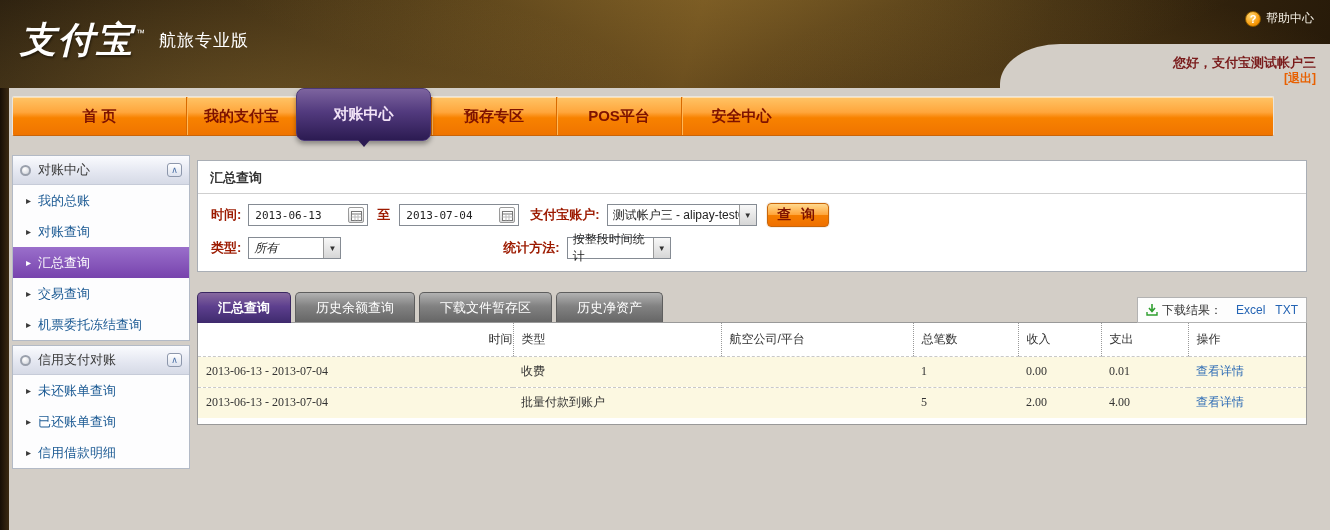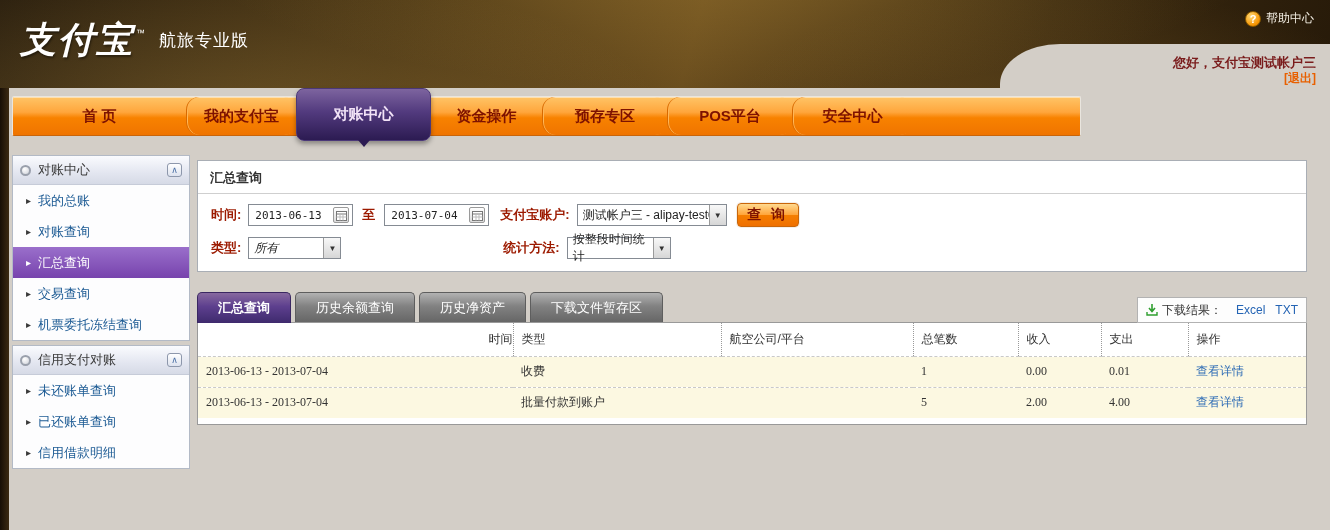--- a/index.html
+++ b/index.html
@@ -27,27 +27,27 @@
   .help-badge { width:16px; height:16px; border-radius:50%; margin-right:5px;
     background:radial-gradient(circle at 35% 30%, #ffd977, #f59300 70%, #c96e00);
     color:#fff; font-weight:bold; font-size:11px; display:flex; align-items:center; justify-content:center;
     border:1px solid #8a5a00; }
   .welcome-panel { position:absolute; right:0; top:44px; width:330px; height:44px;
     background:#d3cec7; border-top-left-radius:60px 40px; }
   .welcome-text { position:absolute; right:14px; top:10px; font-size:13px; font-weight:bold; color:#7a1c1c; }
   .logout-link { position:absolute; right:14px; top:26px; font-size:12px; font-weight:bold; color:#e86000; cursor:pointer; }
 
   
-  .nav { position:absolute; left:12px; top:96px; width:1069px; height:40px;
+  .nav { position:absolute; left:12px; top:96px; width:1262px; height:40px;
     background:linear-gradient(#ffc466 0%, #ffa63c 40%, #f88200 55%, #ef7400 100%);
     border:1px solid #e9e5de; border-bottom:1px solid #c9650a; border-radius:2px;
     box-shadow:inset 0 1px 0 #ffe0ae; display:flex; overflow:visible; }
   .nav-item { position:relative; height:100%; display:flex; align-items:center; justify-content:center;
     font-size:15px; font-weight:bold; color:#7e1200; cursor:pointer; }
-  .nav-item.sep { border-left:1px solid #d86a00; box-shadow:inset 1px 0 0 #ffb757;border-radius:13px; }
+  .nav-item.sep { border-left:1px solid #d86a00; box-shadow:inset 1px 0 0 #ffb757; }
   .nav-item-active-slot { position:relative; }
   .nav-active-tab { position:absolute; left:0; top:-9px; width:100%; height:53px;
     background:linear-gradient(#7d649f 0%, #523a7e 45%, #2c1b52 100%);
     border:1px solid #4b3878; border-radius:8px;
     box-shadow:0 3px 5px rgba(0,0,0,.35); display:flex; align-items:center; justify-content:center;
     font-size:15px; font-weight:bold; color:#f2e3f7; cursor:pointer; z-index:5; }
   .nav-active-tab::after { content:""; position:absolute; left:50%; bottom:-7px; margin-left:-6px;
     border-left:6px solid transparent; border-right:6px solid transparent; border-top:7px solid #2c1b52; }
 
   
@@ -72,21 +72,21 @@
   .form-box { position:absolute; left:197px; top:160px; width:1110px; height:112px;
     background:#fff; border:1px solid #a9aeb5; }
   .form-title { padding:8px 12px 6px 12px; font-size:13px; font-weight:bold; color:#333;
     border-bottom:1px solid #cfcfcf; }
   .form-row { display:flex; align-items:center; margin-left:13px; }
   .form-row.r1 { margin-top:9px; }
   .form-row.r2 { margin-top:10px; }
   .f-lbl { font-size:13px; font-weight:bold; color:#9c1a00; margin-right:7px; white-space:nowrap; }
   .textbox { height:22px; border:1px solid #858b93; background:#fff; display:flex; align-items:center;
     padding:0 3px 0 6px; font-size:12px; color:#222; }
-  .datebox { width:105px; justify-content:space-between; }
+  .datebox { width:120px; justify-content:space-between; }
   .date-val { font-family:"DejaVu Sans Mono",monospace; font-size:11px; }
   .cal-btn { width:16px; height:16px; border:1px solid #9a9a9a; border-radius:2px; flex:none;
     background:linear-gradient(#ffffff,#dadada); display:flex; align-items:center; justify-content:center; cursor:pointer; }
   .zhi { margin:0 9px; }
   .selectbox { height:22px; border:1px solid #858b93; background:#fff; display:flex; align-items:center;
     font-size:12px; color:#222; padding-left:5px; cursor:pointer; }
   .sel-arrow { width:17px; height:20px; margin-left:auto; border-left:1px solid #9a9a9a;
     background:linear-gradient(#f8f8f8,#d6d6d6); display:flex; align-items:center; justify-content:center;
     font-size:8px; color:#333; flex:none; }
   .acct-select { width:150px; margin-right:10px; }
@@ -142,21 +142,20 @@
       <div class="logout-link">[退出]</div>
     </div>
   </div>
 
   <div class="nav">
     <div class="nav-item" style="width:173px">首 页</div>
     <div class="nav-item sep" style="width:110px">我的支付宝</div>
     <div class="nav-item nav-item-active-slot" style="width:135px">
       <div class="nav-active-tab">对账中心</div>
     </div>
-    <div class="nav-item" style="width:111px">资金操作</div>
     <div class="nav-item sep" style="width:125px">预存专区</div>
     <div class="nav-item sep" style="width:125px">POS平台</div>
     <div class="nav-item sep" style="width:120px">安全中心</div>
   </div>
 
   <div class="sidebar">
     <div class="side-panel">
       <div class="side-head">
         <span class="radio-dot"></span>
         <span class="side-head-label">对账中心</span>
@@ -250,22 +249,22 @@
       <div class="selectbox stat-select">
         <span>按整段时间统计</span>
         <span class="sel-arrow">▼</span>
       </div>
     </div>
   </div>
 
   <div class="tab-row">
     <div class="tab active">汇总查询</div>
     <div class="tab">历史余额查询</div>
+    <div class="tab">下载文件暂存区</div>
     <div class="tab">历史净资产</div>
-    <div class="tab">下载文件暂存区</div>
   </div>
   <div class="dl-box">
     <span style="display:flex">
       <svg width="12" height="12" viewBox="0 0 12 12">
           <path d="M6 0 L6 6 M3 4 L6 7.5 L9 4" stroke="#2e9e2e" stroke-width="1.6" fill="none"></path>
           <path d="M1 8 L1 11 L11 11 L11 8" stroke="#2e9e2e" stroke-width="1.4" fill="none"></path>
         </svg>
     </span>
     <span class="dl-label">下载结果：</span>
     <span class="dl-link">Excel</span>

